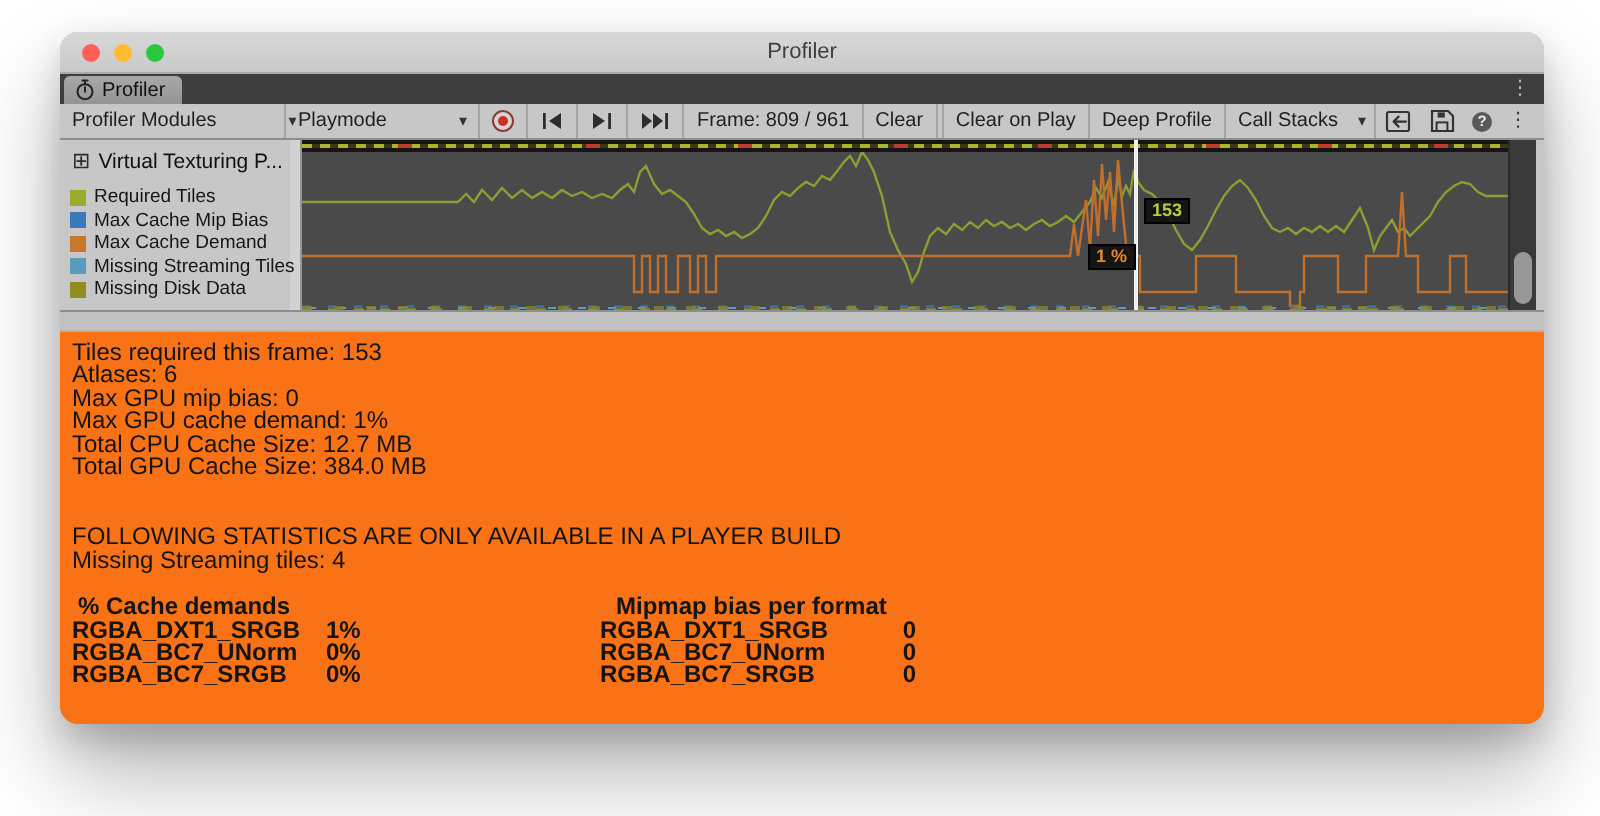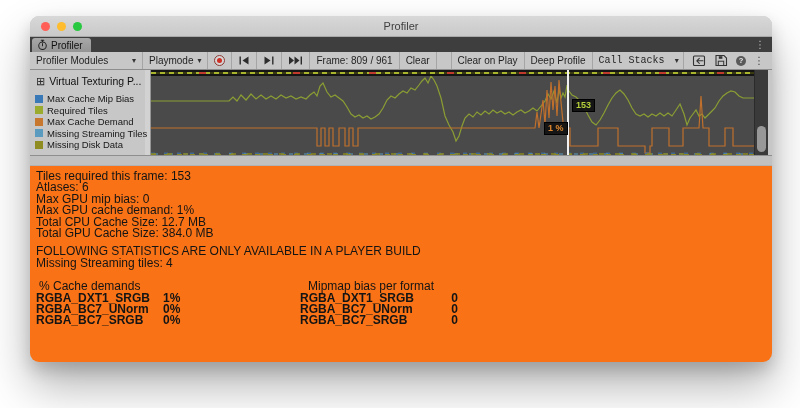--- a/index.html
+++ b/index.html
@@ -34,21 +34,21 @@
     padding:0 8px 0 5px;font-size:10px;color:#101010;
   }
   .tabstrip-kebab{
     position:absolute;right:7px;top:2px;color:#bdbdbd;font-size:10px;line-height:11px;
   }
   
   .toolbar{
     height:17px;background:#c7c7c7;border-bottom:1px solid #8d8d8d;
     display:flex;align-items:stretch;font-size:10px;color:#1f1f1f;
   }
-  .tb{display:flex;align-items:center;padding:0 6px;border-right:1px solid #a5a5a5;white-space:nowrap;}
+  .tb{display:flex;align-items:center;padding:0 6px;border-right:1px solid #a5a5a5;white-space:nowrap;gap:32px;}
   .tb .arrow{font-size:8px;margin-left:4px;color:#333;}
   .tb-modules{width:100px;justify-content:space-between;}
   .tb-gap{width:14px;padding:0;}
   .tb-spacer{flex:1;border-right:none;padding:0;}
   .tb-icon{padding:0 4px;border-right:none;}
   .tb-callstacks-arrow{padding:0 4px;}
   .rec-outer{
     width:11px;height:11px;border-radius:50%;border:1px solid #8d3a33;
     display:flex;align-items:center;justify-content:center;background:#d5d5d5;box-sizing:border-box;
   }
@@ -93,24 +93,24 @@
   .scroll-thumb{position:absolute;left:2px;right:2px;top:56px;height:26px;border-radius:5px;background:#989898;}
   .chart-edge{width:4px;background:#c7c7c7;flex:none;}
   
   .splitter{height:11px;background:#c1c1c1;border-top:1px solid #8e8e8e;border-bottom:1px solid #b2b2b2;box-sizing:border-box;}
   
   .details{
     height:198px;background:#f97316;padding:5px 0 0 6px;box-sizing:border-box;
     font-size:12px;color:#141414;line-height:11.4px;
   }
   .stat-line{white-space:pre;}
-  .gap-above{margin-top:7px;}
+  .gap-above{margin-top:24px;}
   .stats-tables{display:flex;margin-top:12px;}
   .tbl-left{width:256px;flex:none;}
-  .tbl-title{padding-left:3px;}
+  .tbl-title{padding-left:3px;font-weight:bold;}
   .trow{display:flex;font-weight:bold;}
   .tbl-left .lbl{width:127px;}
   .tbl-right .lbl{width:128px;padding-left:8px;}
   .tbl-right .val{width:30px;text-align:right;}
   svg .ln{stroke-linejoin:round;stroke-linecap:round;}
 </style>
 </head>
 <body>
 
 <div class="window">
@@ -174,21 +174,21 @@
     <div class="tb">
       <span>Clear</span>
     </div>
     <div class="tb tb-gap"></div>
     <div class="tb">
       <span>Clear on Play</span>
     </div>
     <div class="tb">
       <span>Deep Profile</span>
     </div>
-    <div class="tb" style="border-right:none;font-family:Liberation Mono, monospace;">
+    <div class="tb" style="border-right:none;">
       <span>Call Stacks</span>
     </div>
     <div class="tb tb-callstacks-arrow">
       <span class="arrow" style="margin-left:0">▾</span>
     </div>
     <div class="tb tb-spacer"></div>
     <div class="tb tb-icon">
       <svg width="14" height="13" viewBox="0 0 14 13">
         <rect x="1.5" y="2" width="11" height="9.5" rx="1" fill="none" stroke="#333" stroke-width="1.1"></rect>
         <path class="ln" d="M11 6.8H4.8 M7.3 4.3 4.8 6.8l2.5 2.5" fill="none" stroke="#333" stroke-width="1.1"></path>
@@ -209,26 +209,26 @@
     </div>
   </div>
 
   <div class="module-row">
     <div class="legend-panel">
       <div class="module-title">
         <span class="grid-glyph">⊞</span>
         <span>Virtual Texturing P...</span>
       </div>
       <div class="legend-item">
+        <span class="chip" style="background-color: rgb(154, 171, 45);"></span>
+        <span>Required Tiles</span>
+      </div>
+      <div class="legend-item">
         <span class="chip" style="background-color: rgb(58, 121, 184);"></span>
         <span>Max Cache Mip Bias</span>
-      </div>
-      <div class="legend-item">
-        <span class="chip" style="background-color: rgb(154, 171, 45);"></span>
-        <span>Required Tiles</span>
       </div>
       <div class="legend-item">
         <span class="chip" style="background-color: rgb(200, 119, 46);"></span>
         <span>Max Cache Demand</span>
       </div>
       <div class="legend-item">
         <span class="chip" style="background-color: rgb(91, 155, 192);"></span>
         <span>Missing Streaming Tiles</span>
       </div>
       <div class="legend-item">

